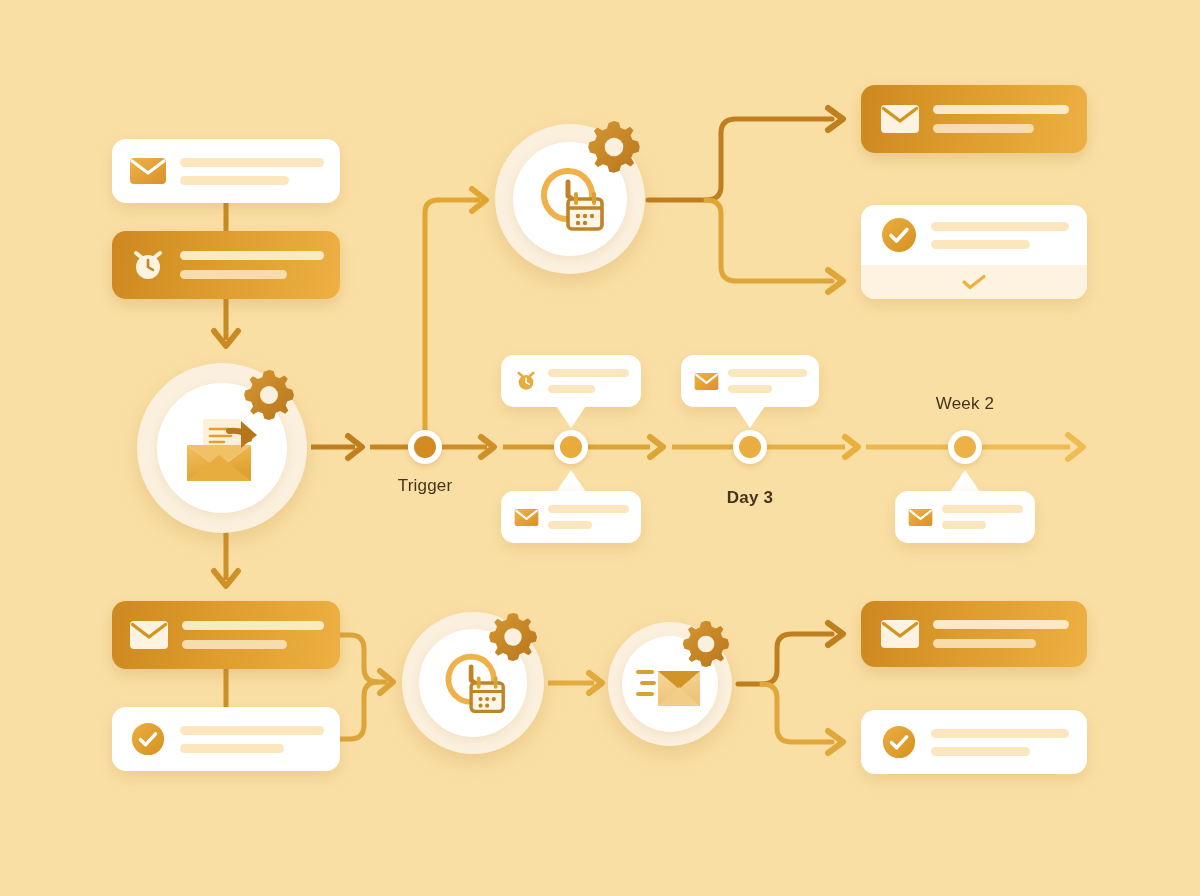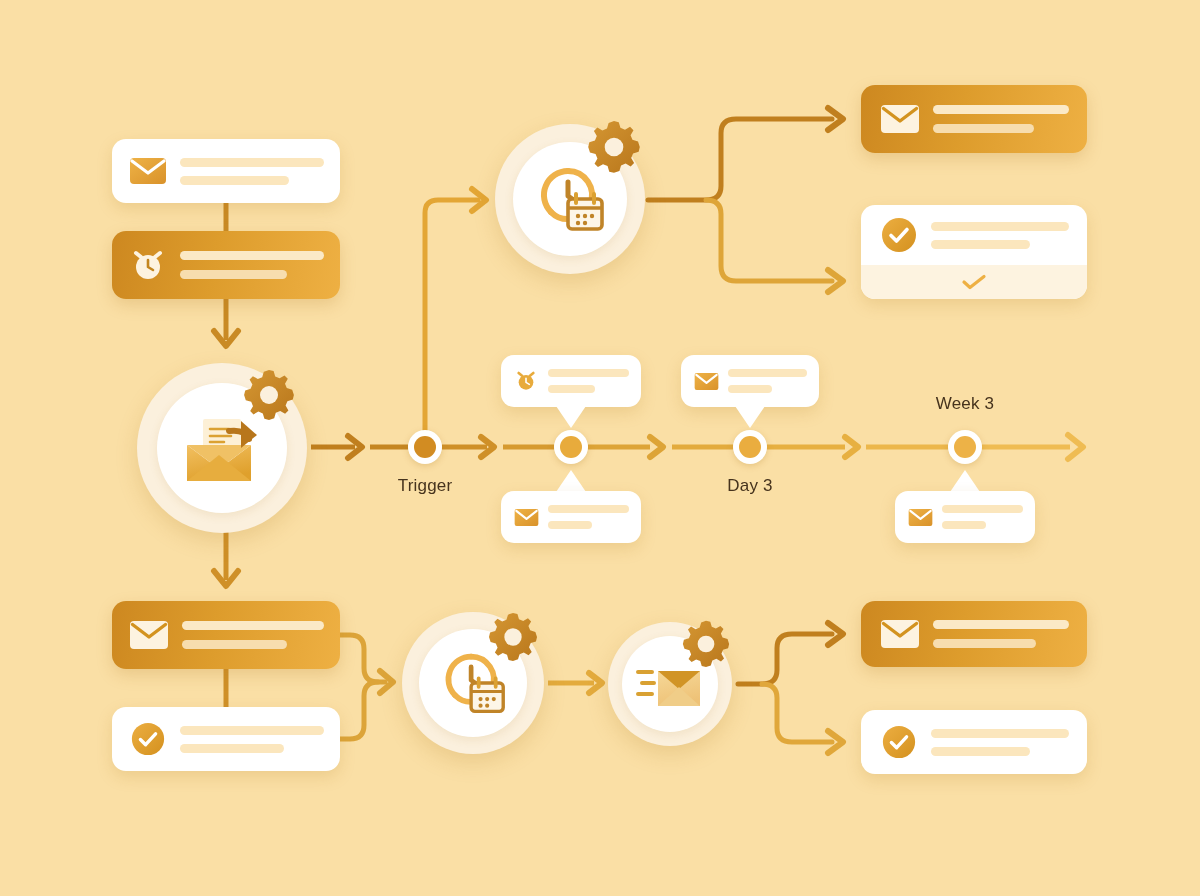--- a/index.html
+++ b/index.html
@@ -544,20 +544,20 @@
   </div>
   <div class="tl-label" style="left:355px; top:476px; width:140px;">Trigger</div>
 
   <div class="tl-dot" style="left:554px; top:430px; width:34px; height:34px;">
     <span style="width:22px; height:22px; background:#e8ab3c;"></span>
   </div>
 
   <div class="tl-dot" style="left:733px; top:430px; width:34px; height:34px;">
     <span style="width:22px; height:22px; background:#eaad3f;"></span>
   </div>
-  <div class="tl-label" style="left:680px; top:476px; width:140px;">Day 3</div>
+  <div class="tl-label" style="left:680px; top:488px; width:140px;font-weight:bold;">Day 3</div>
 
   <div class="tl-dot" style="left:948px; top:430px; width:34px; height:34px;">
     <span style="width:22px; height:22px; background:#edb247;"></span>
   </div>
-  <div class="tl-label" style="left:895px; top:394px; width:140px;">Week 3</div>
+  <div class="tl-label" style="left:895px; top:394px; width:140px;">Week 2</div>
 
 </div>
 
 </body></html>

